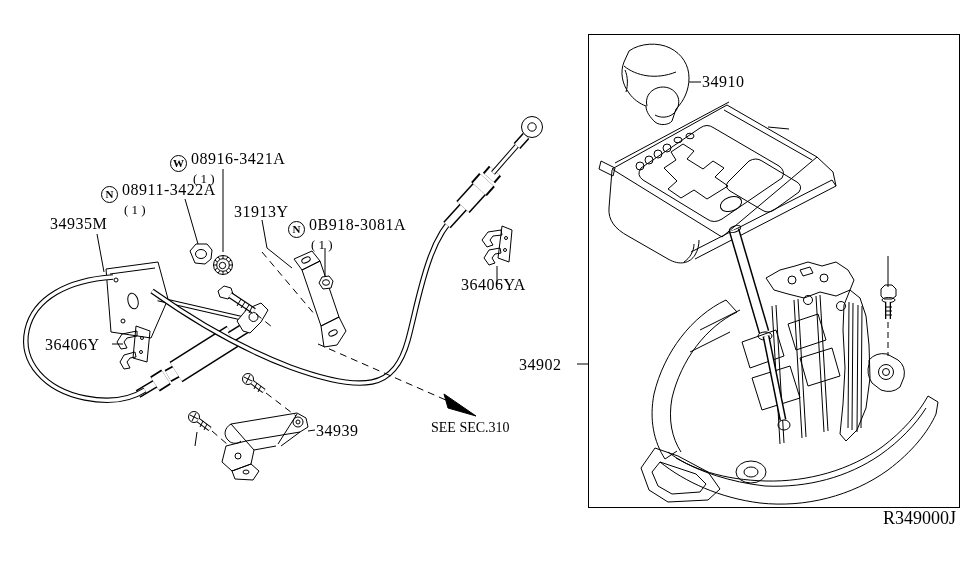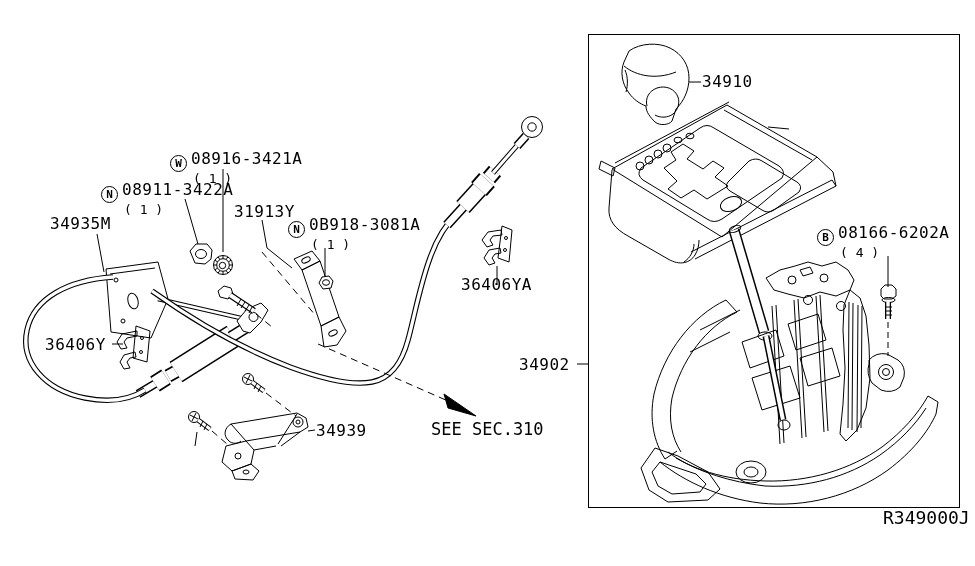--- a/index.html
+++ b/index.html
@@ -1,26 +1,26 @@
 <!DOCTYPE html>
 <html><head>
 <meta charset="utf-8">
 <style>
   html,body{margin:0;padding:0;background:#ffffff;}
   #canvas{position:relative;width:975px;height:566px;background:#ffffff;overflow:hidden;
           font-family:"DejaVu Sans Mono","Liberation Mono",monospace;color:#000;}
   #art{position:absolute;left:0;top:0;}
-  .lbl{position:absolute;font-size:16px;line-height:1.05;white-space:nowrap;letter-spacing:.5px;}
+  .lbl{position:absolute;font-size:16px;line-height:1.05;white-space:nowrap;letter-spacing:.5px;font-family:Liberation Serif, serif;}
   .badge{display:inline-block;width:17px;height:17px;line-height:15px;border:1.7px solid #000;
          border-radius:50%;font-size:11px;font-weight:bold;text-align:center;vertical-align:-3px;
          margin-right:4px;box-sizing:border-box;letter-spacing:0;}
   .qty{font-size:13px;letter-spacing:0;}
   .ind{padding-left:23px;}
   .big{font-size:19px;letter-spacing:0;}
-  .mid{font-size:17px;letter-spacing:0;}
+  .mid{font-size:14px;letter-spacing:0;}
   .ref{font-size:18px;letter-spacing:0;text-align:center;}
 </style>
 </head>
 <body>
 
 <div id="canvas">
 
 <svg id="art" width="975" height="566" viewBox="0 0 975 566">
   <g stroke="#000" fill="none" stroke-width="1">
 
@@ -319,22 +319,18 @@
 
 <div class="lbl mid" style="left:431px;top:421px">
   <span>SEE SEC.310</span>
 </div>
 
 <div class="lbl" style="left:702px;top:74px">
   <span>34910</span>
 </div>
 
 
-<div class="lbl" style="left:817px;top:225px">
-  <span class="badge">B</span><span>08166-6202A</span>
-  <div class="qty ind">( 4 )</div>
-</div>
 
 <div class="lbl ref" style="left:883px;top:509px">
   <span>R349000J</span>
 </div>
 
 </div>
 
 </body></html>

